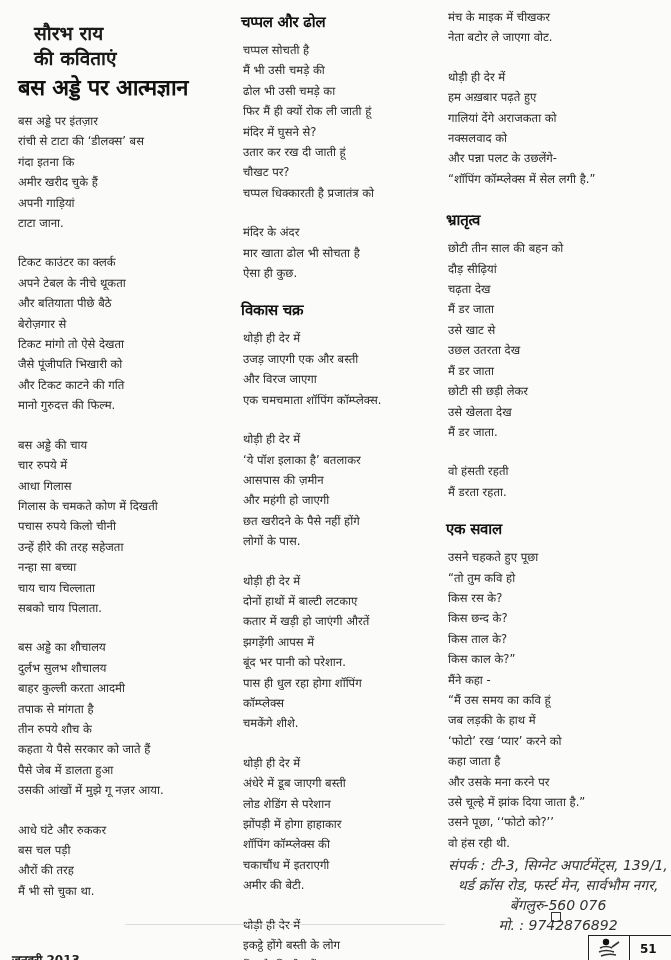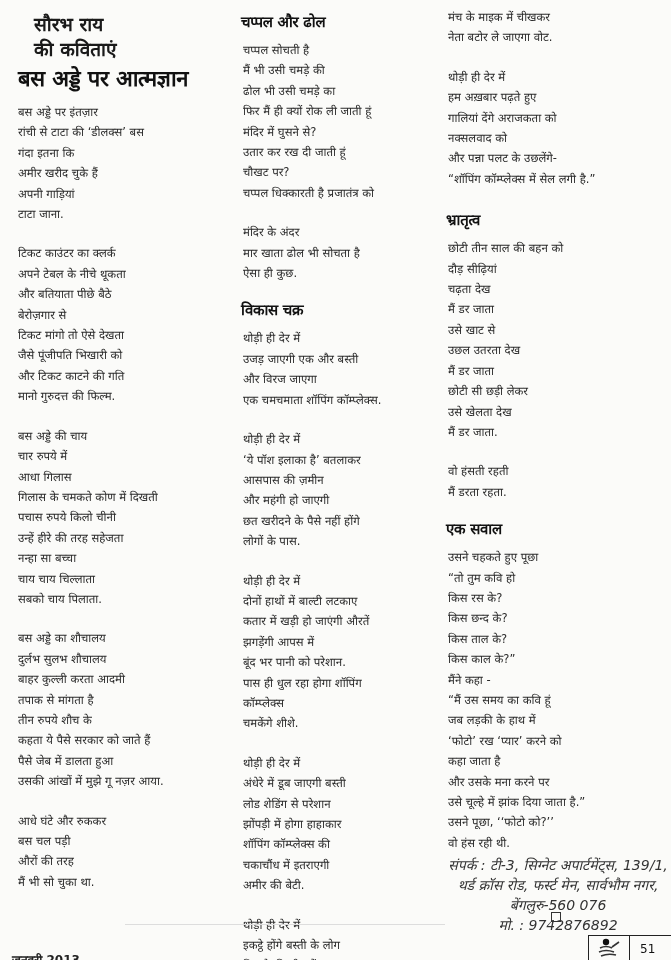--- a/index.html
+++ b/index.html
@@ -7,32 +7,32 @@
     width:671px; height:960px; overflow:hidden;
     background:#fbfbf9;
     font-family:"DejaVu Sans", sans-serif;
     color:#2a2a2a;
     position:relative;
   }
   .col { position:absolute; top:0; }
   .col1 { left:18px; width:215px; }
   .col2 { left:243px; width:205px; }
   .col3 { left:448px; width:220px; }
-  .author { font-weight:bold; font-size:19px; line-height:25px; margin:12px 0 0 16px; color:#1a1a1a; }
+  .author { font-weight:bold; font-size:19px; line-height:25px; margin:21px 0 0 16px; color:#1a1a1a; }
   .title-big { font-weight:bold; font-size:22px; line-height:30px; color:#111; margin:2px 0 8px 0; letter-spacing:-0.3px; }
   .title { font-weight:bold; font-size:15px; line-height:28px; color:#111; margin:0 0 4px -2px; letter-spacing:-0.3px; }
   .stanza { margin:4px 0 19px 0; }
   .line { font-size:11.5px; line-height:20.4px; white-space:nowrap; color:#2b2b2b; }
   .contact { font-style:italic; font-size:14px; line-height:20px; text-align:center; color:#333; margin-top:2px; }
   .end-mark { width:8px; height:8px; border:1.3px solid #333; position:absolute; left:551px; top:912px; }
   .footer-month { position:absolute; left:12px; top:935px; font-weight:bold; font-size:12px; color:#222;margin-top:16px; }
   .footer-rule { position:absolute; left:125px; top:924px; width:320px; height:1px; background:#ddd; }
   .page-box { position:absolute; left:588px; top:935px; width:83px; height:25px; border:1.5px solid #222; border-right:none; border-bottom:none; display:flex; }
   .page-logo { width:40px; border-right:1.5px solid #222; display:flex; align-items:center; justify-content:center; }
-  .page-num { flex:1; font-weight:normal; font-size:12px; display:flex; align-items:center; padding-left:10px; color:#111; }
+  .page-num { flex:1; font-weight:bold; font-size:12px; display:flex; align-items:center; padding-left:10px; color:#111; }
 </style>
 </head>
 <body>
 
 <div class="col col1">
   <div class="author">सौरभ राय</div>
   <div class="author" style="margin-top:0">की कविताएं</div>
   <div class="title-big">बस अड्डे पर आत्मज्ञान</div>
   <div id="p-bus" style="margin-left:0">
       <div class="stanza">

